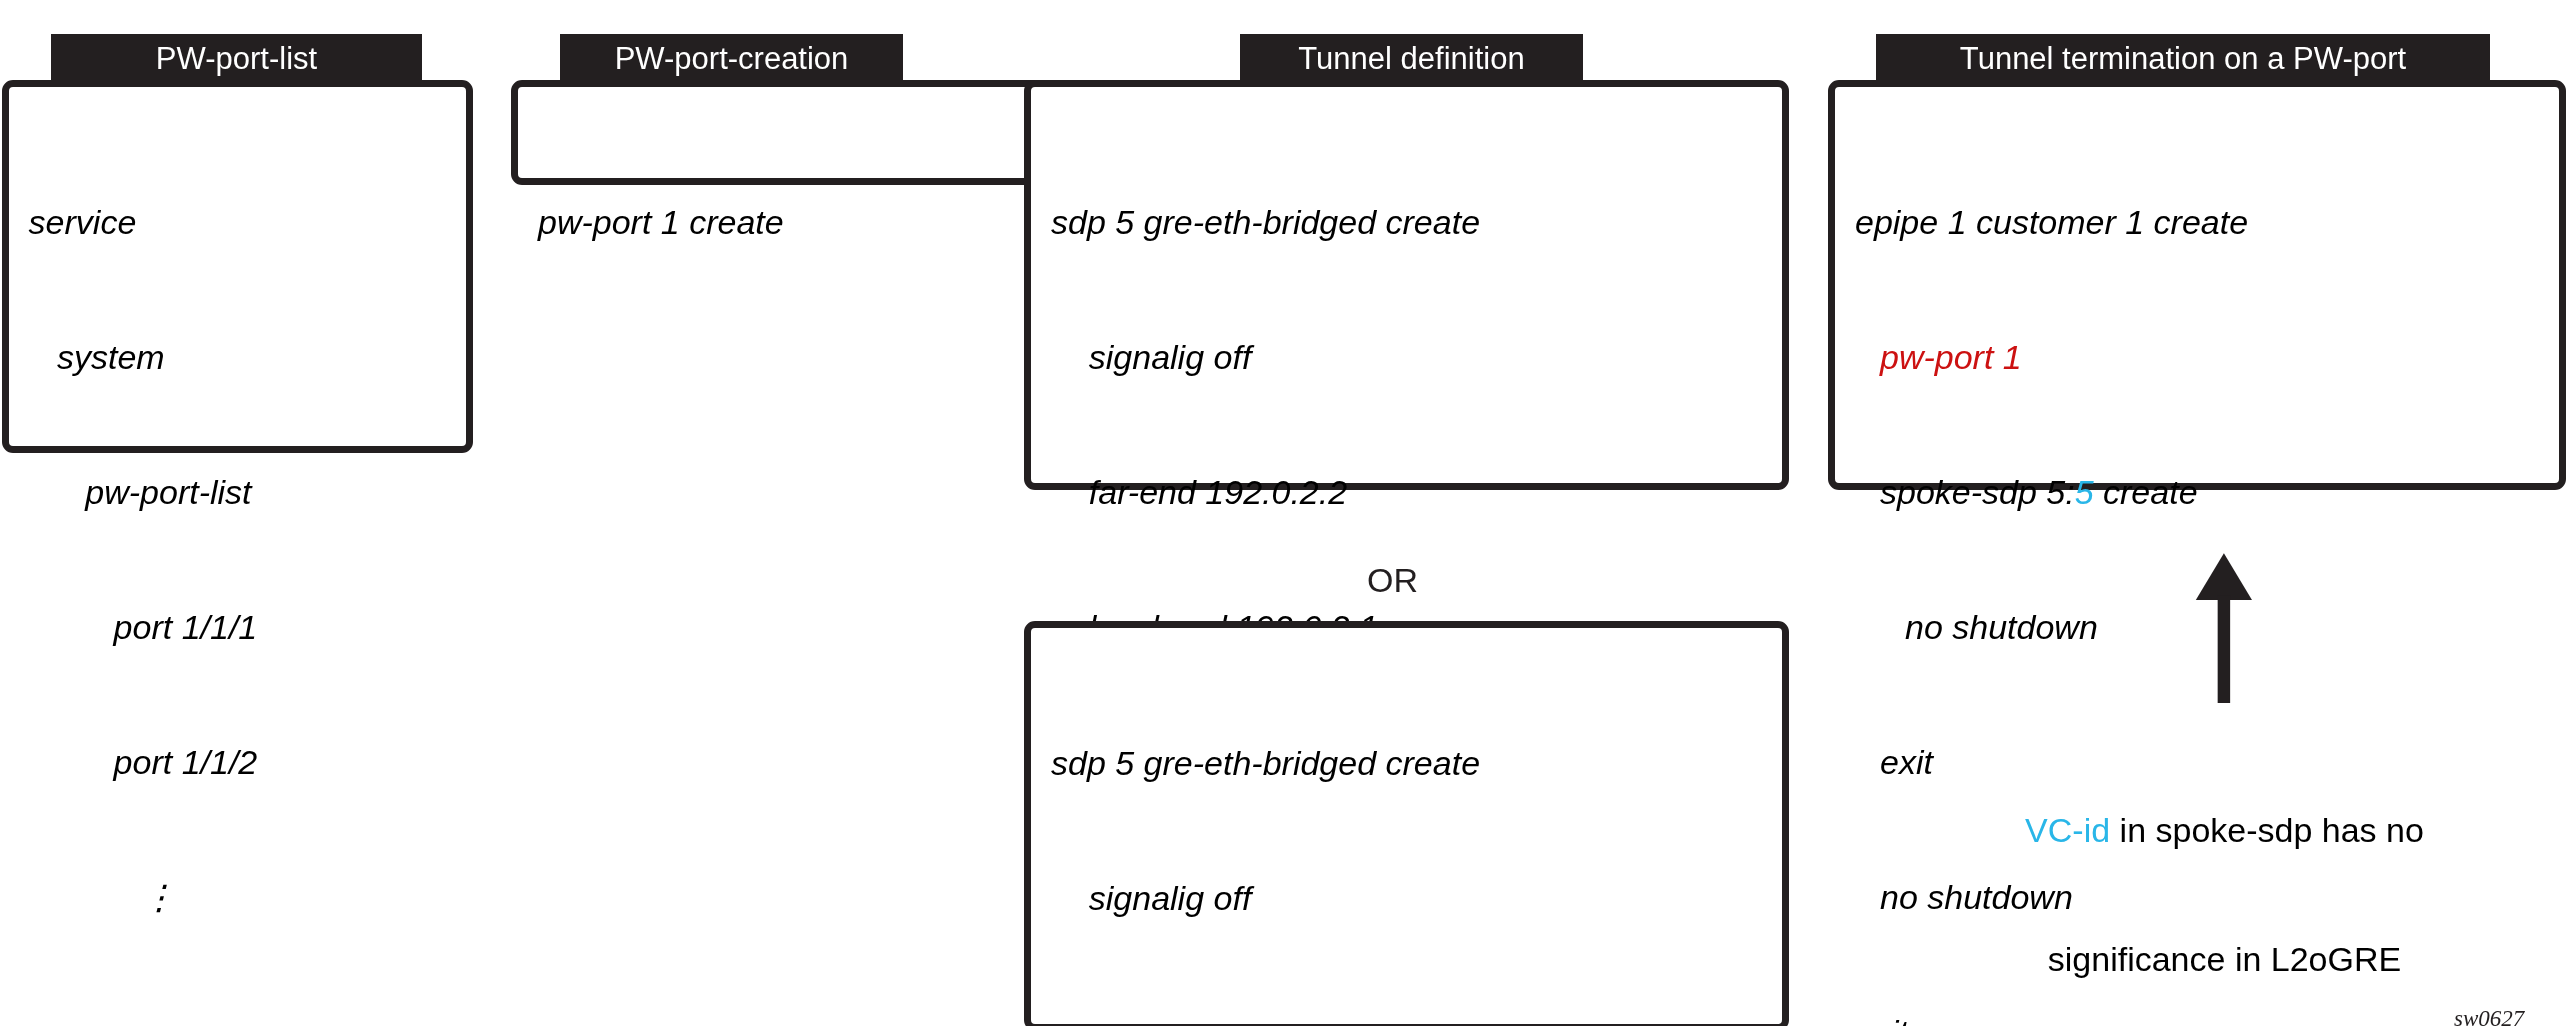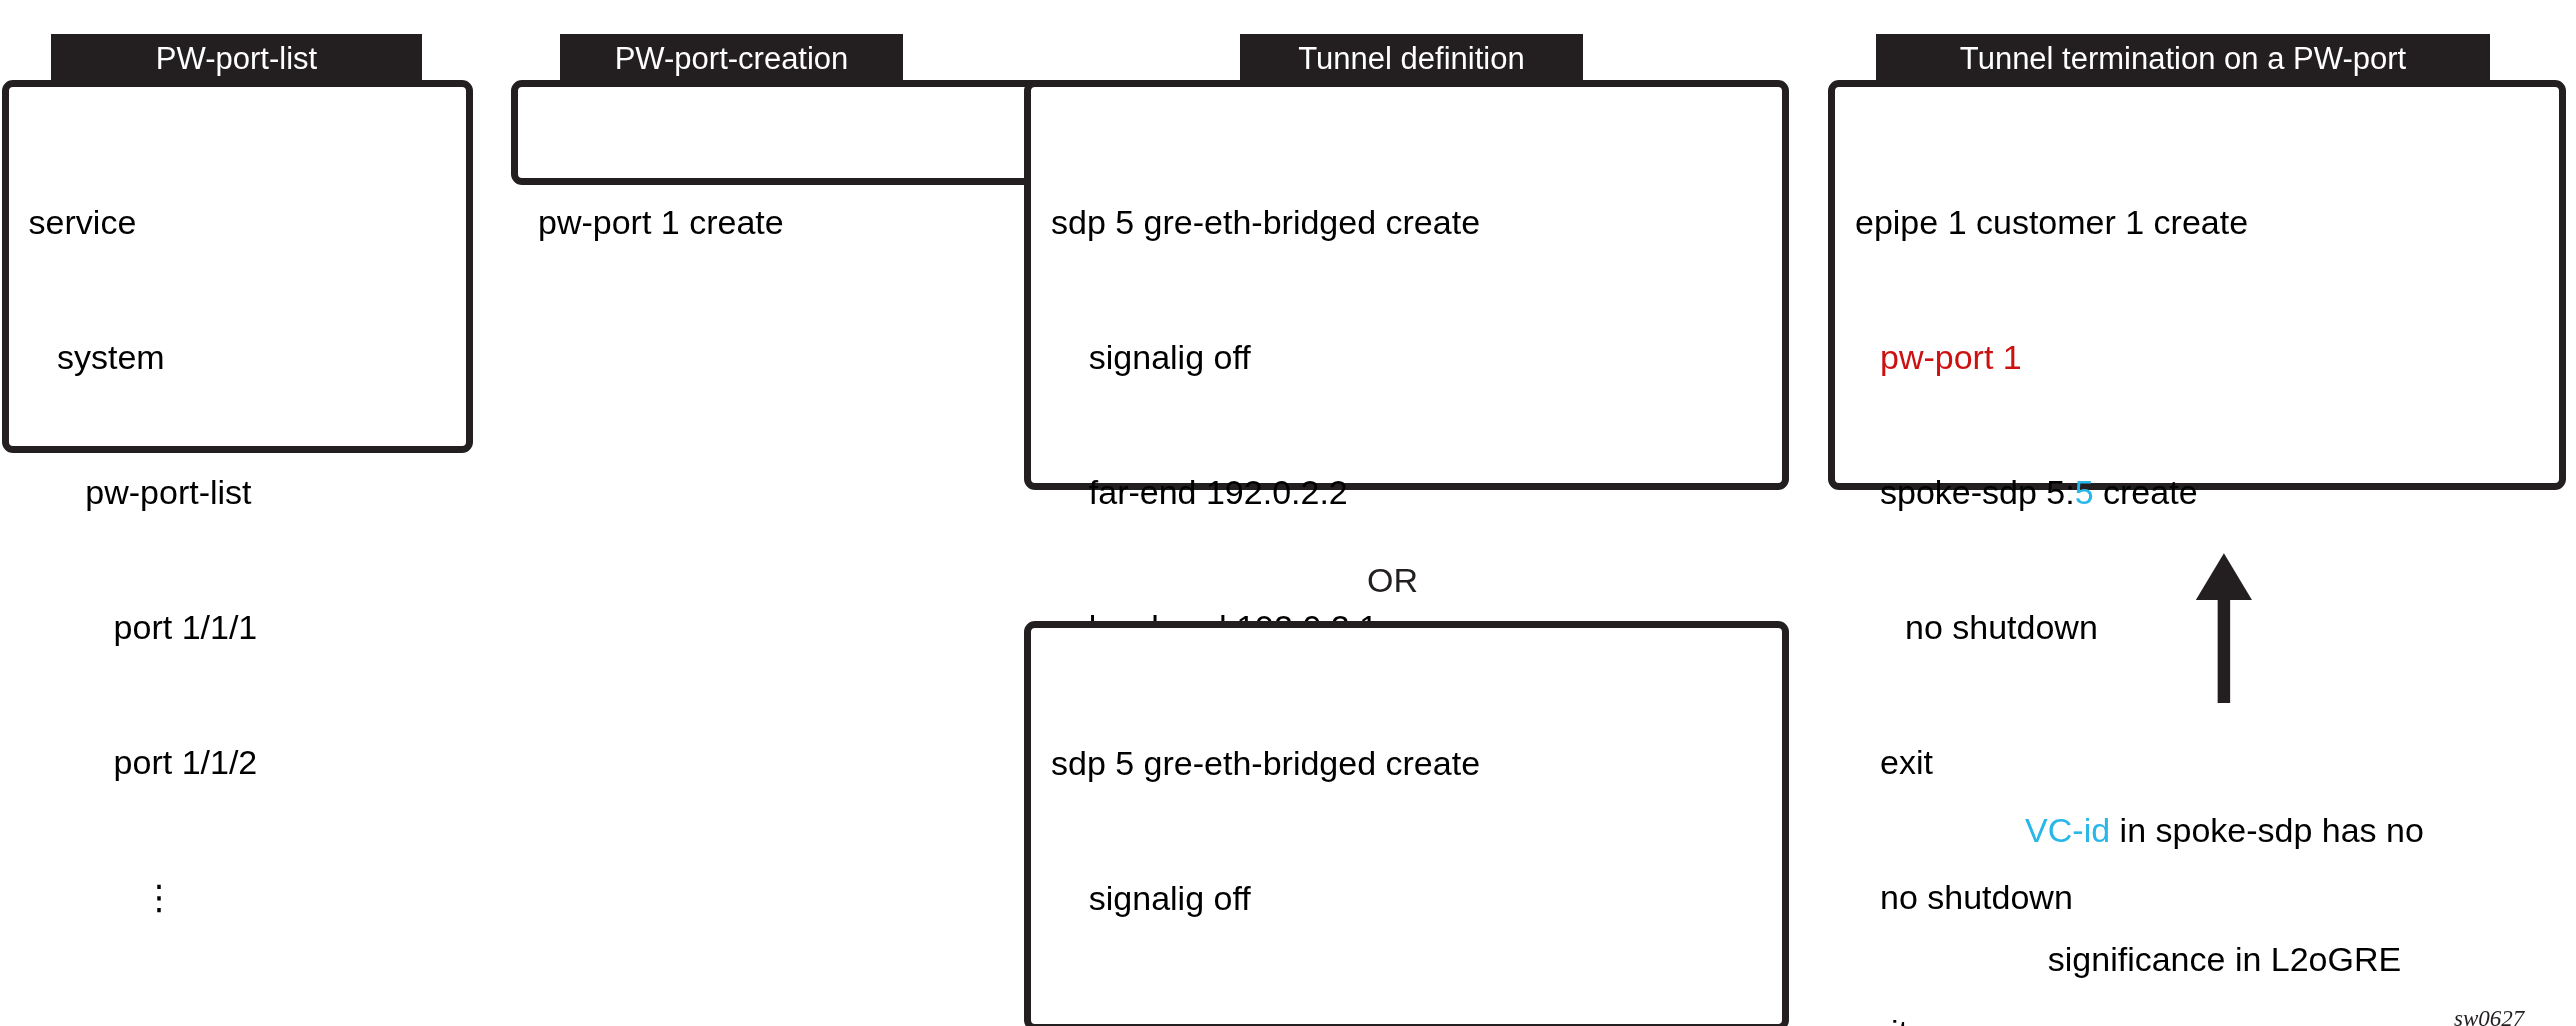--- a/index.html
+++ b/index.html
@@ -36,20 +36,21 @@
     justify-content: center;
     z-index: 1;
   }
   .panel-body {
     position: absolute;
     background: #ffffff;
     border: 7px solid #231f20;
     border-radius: 11px;
     box-sizing: border-box;
     z-index: 2;
+    font-style: italic;
   }
   .code {
     position: absolute;
     font-family: "Liberation Sans", sans-serif;
     font-size: 34px;
     line-height: 45px;
     color: #000000;
     white-space: pre;
   }
   .code .ln { display: block; white-space: pre; }

